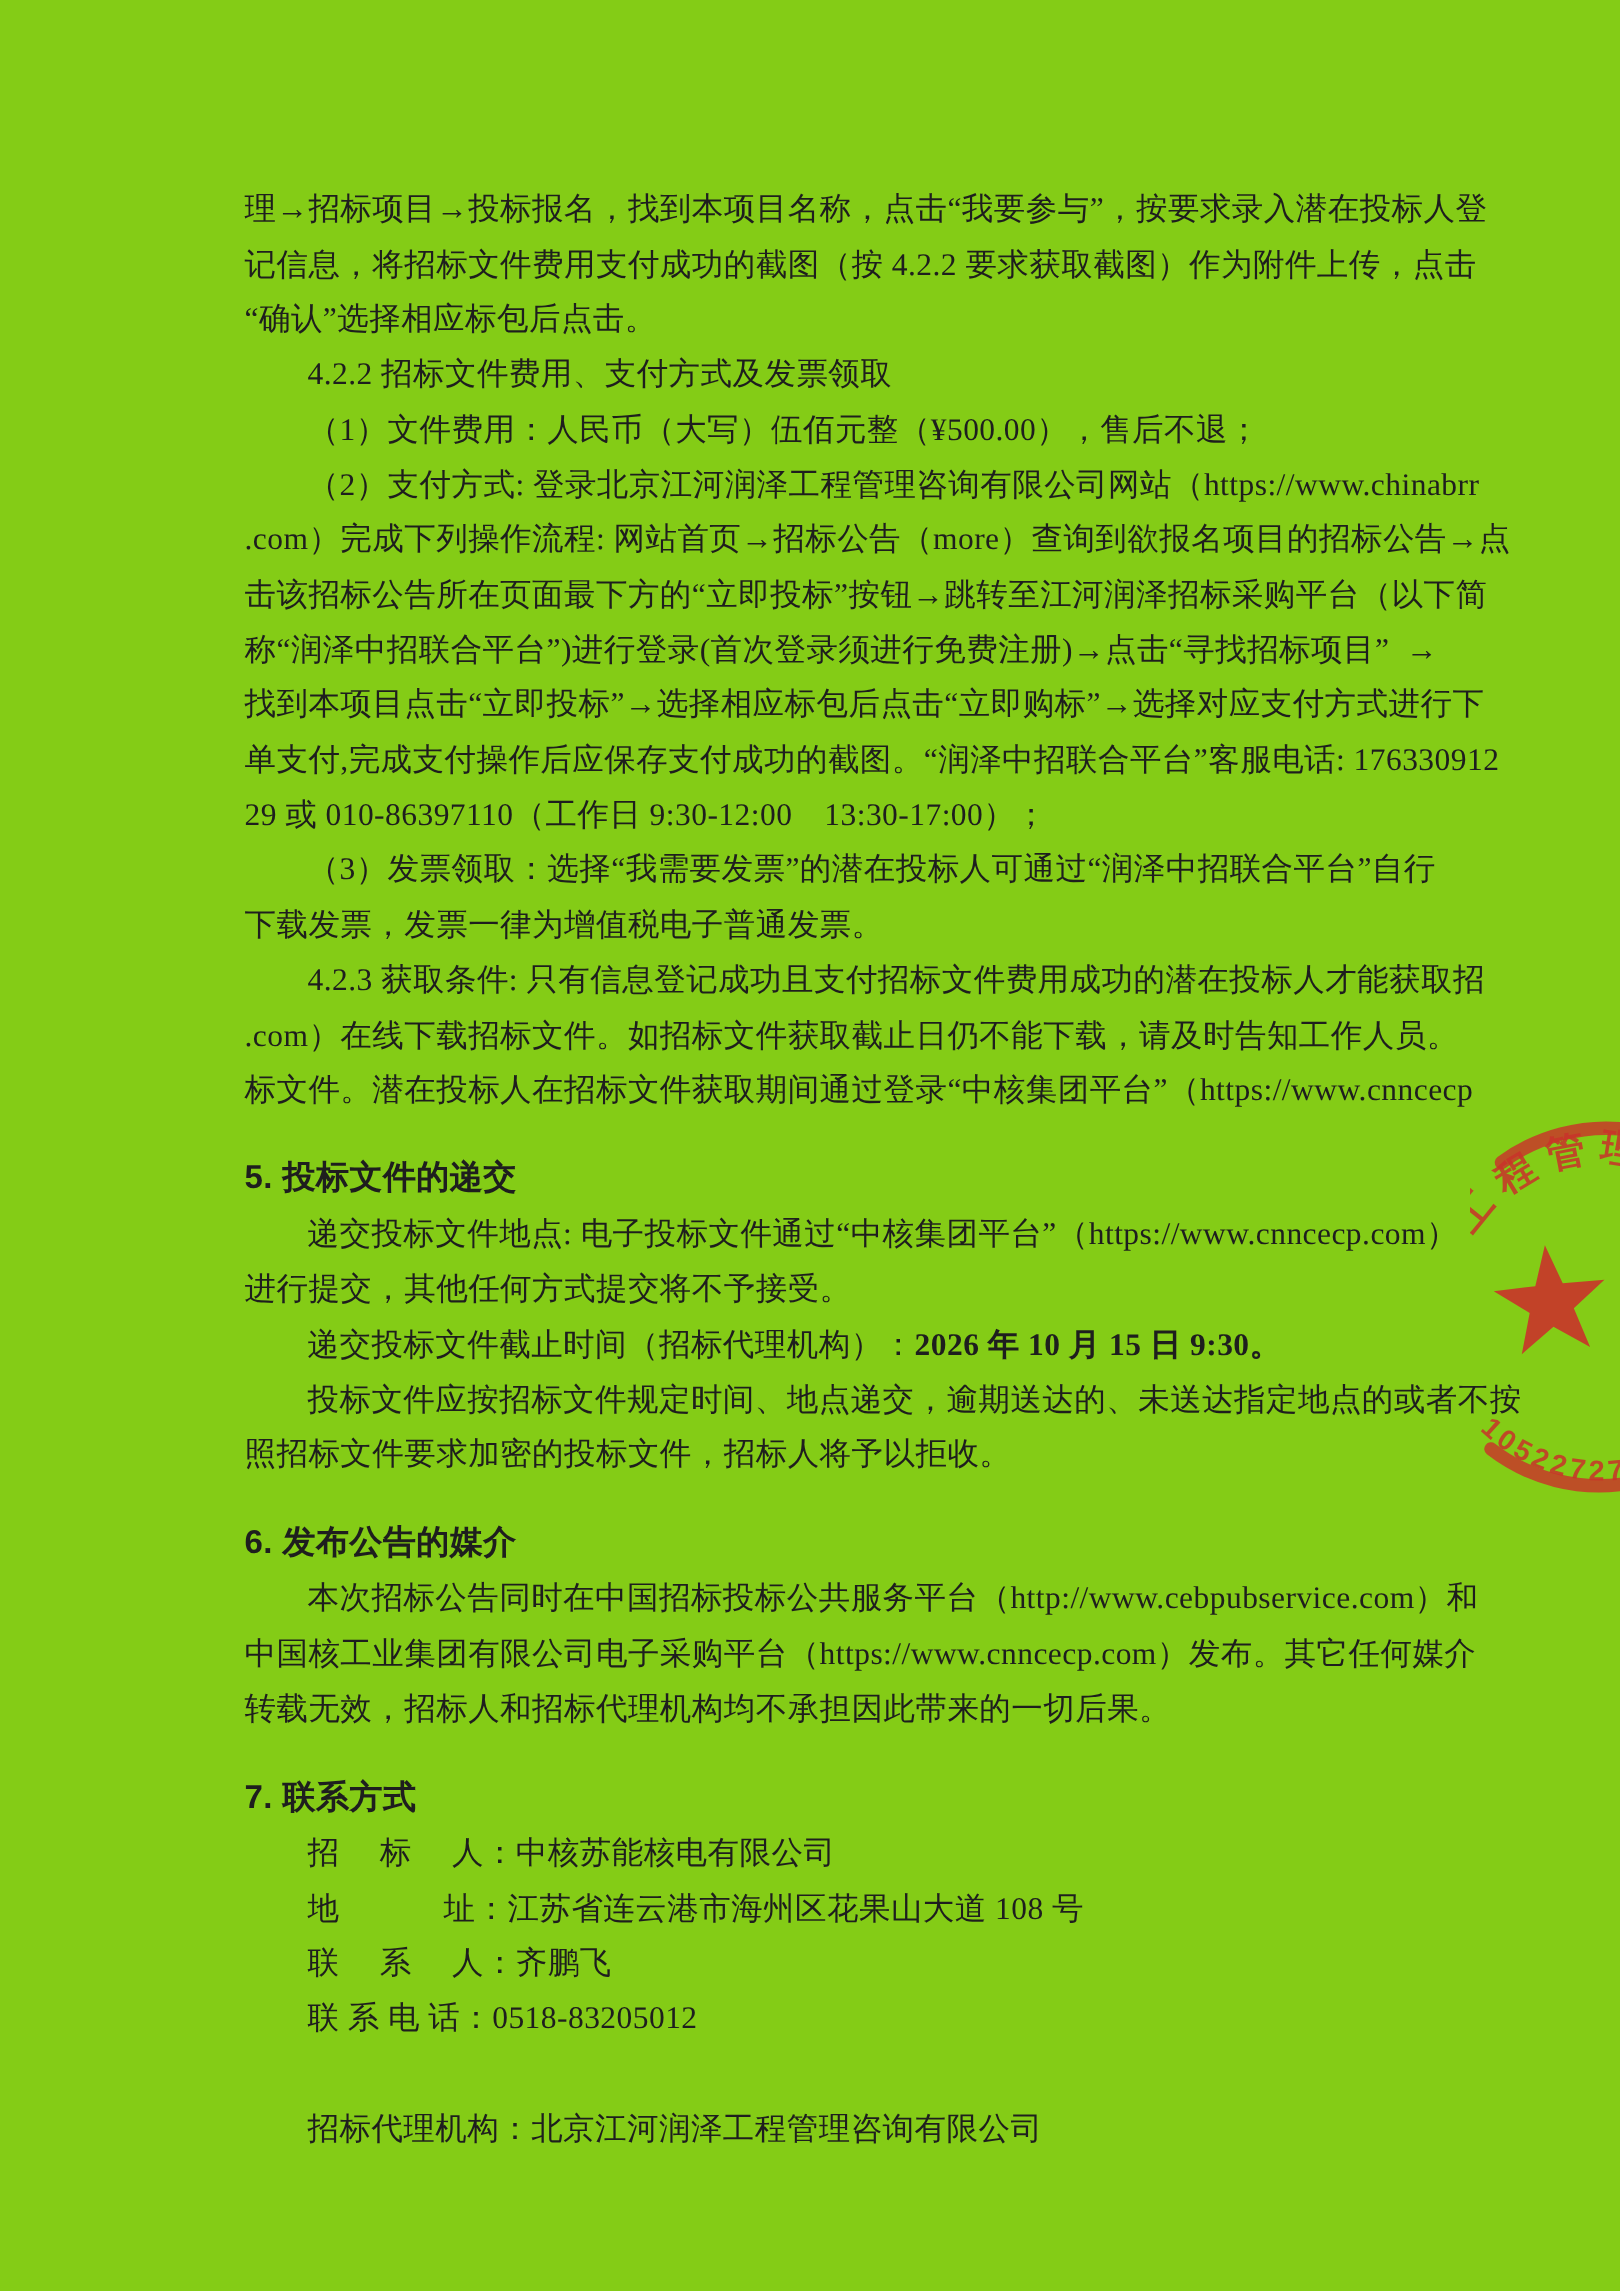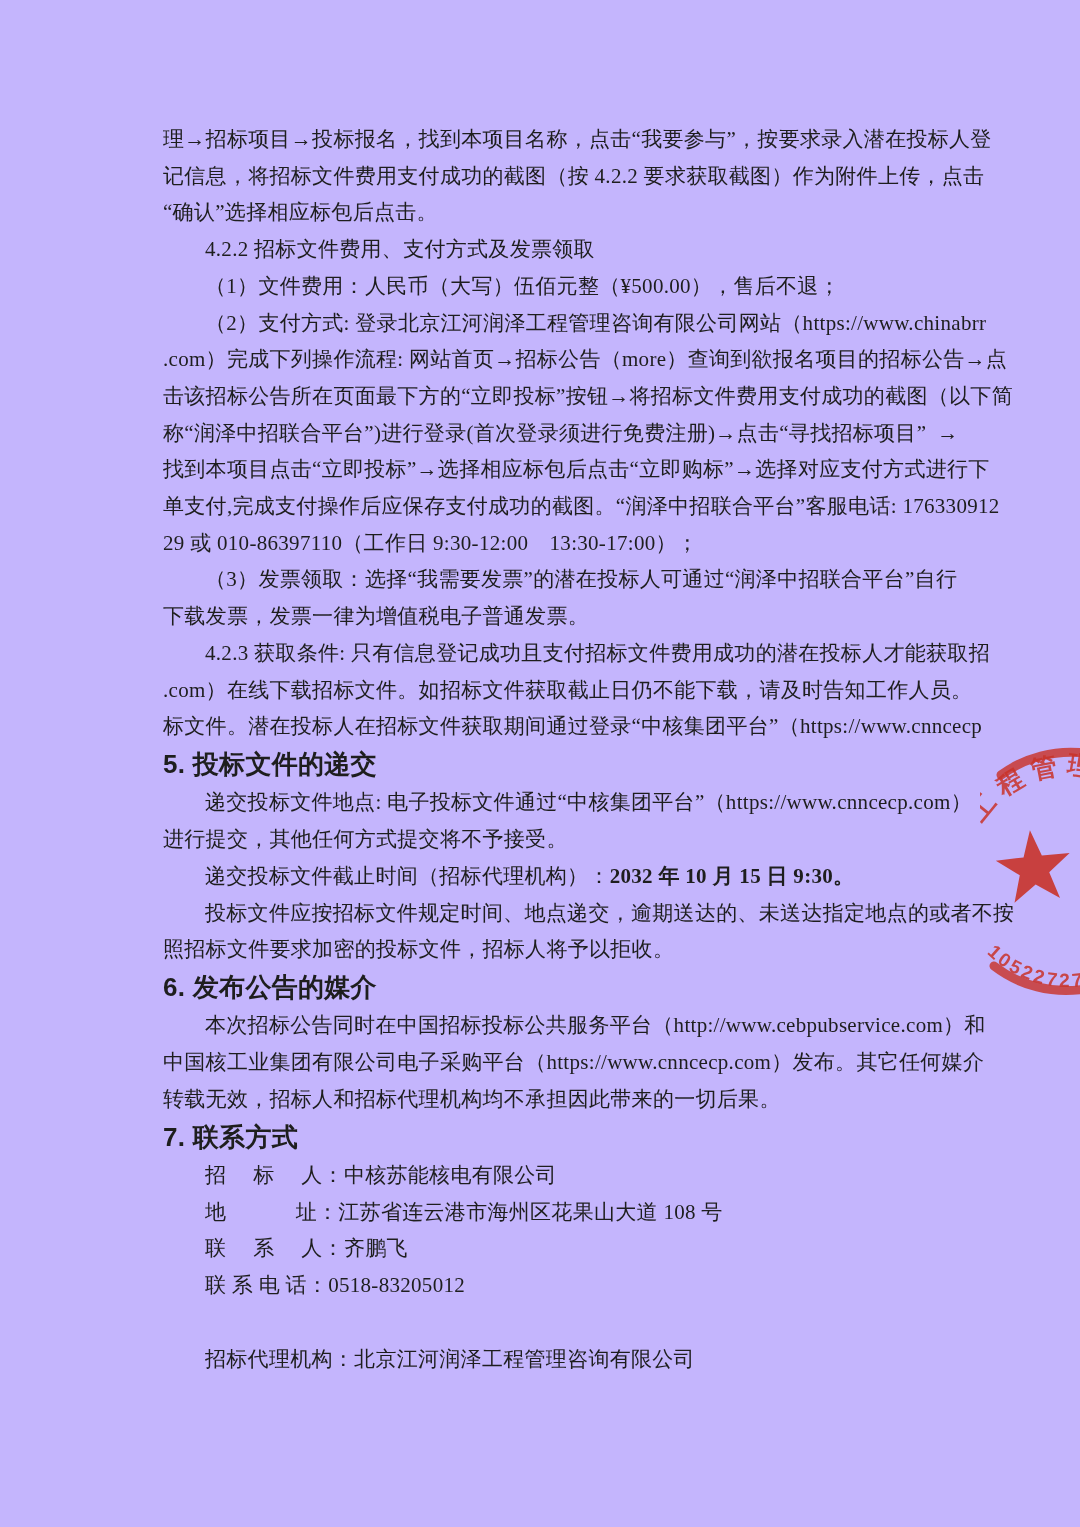--- a/index.html
+++ b/index.html
@@ -1,38 +1,39 @@
 <!DOCTYPE html>
 <html><head>
 <meta charset="utf-8">
 <style>
   html,body { margin:0; padding:0; background:#e8e8e8; }
   .page {
     position:relative;
     width:1080px; height:1527px;
-    background:#c4b5fd;
+    background:#84cc16;
     overflow:hidden;
     font-family:"Liberation Serif","DejaVu Serif",serif;
     color:#1e1e1e;
   }
   .content {
     position:absolute; left:163px; top:121px; width:790px;
   }
   .ln {
     font-size:21px;
     line-height:36.7px;
     letter-spacing:0.3px;
     white-space:pre;
   }
   .ind2 { padding-left:42px; }
   .hd {
     font-family:"Liberation Sans","DejaVu Sans",sans-serif;
     font-weight:700;
-    font-size:26px;
+    font-size:22px;
     line-height:39.5px;
+    margin-top:20px;
   }
   .blank { height:37px; }
   .u {
     text-underline-offset:5px;
     text-decoration-thickness:1.5px;
   }
   .b { font-weight:700; }
   .stamp {
     position:absolute;
     left:980px; top:735px;
@@ -46,34 +47,34 @@
 <div class="page">
 
   <div class="content" id="doc">
       <div class="ln"><span class="">理→招标项目→投标报名，找到本项目名称，点击“我要参与”，按要求录入潜在投标人登</span></div>
       <div class="ln"><span class="">记信息，将招标文件费用支付成功的截图（按 4.2.2 要求获取截图）作为附件上传，点击</span></div>
       <div class="ln"><span class="">“确认”选择相应标包后点击。</span></div>
       <div class="ln ind2"><span class="">4.2.2 招标文件费用、支付方式及发票领取</span></div>
       <div class="ln ind2"><span class="">（1）文件费用：人民币（大写）伍佰元整（¥500.00），售后不退；</span></div>
       <div class="ln ind2"><span class="">（2）支付方式: 登录北京江河润泽工程管理咨询有限公司网站（https://www.chinabrr</span></div>
       <div class="ln"><span class="">.com）完成下列操作流程: 网站首页→招标公告（more）查询到欲报名项目的招标公告→点</span></div>
-      <div class="ln"><span class="">击该招标公告所在页面最下方的“立即投标”按钮→将招标文件费用支付成功的截图（以下简</span></div>
+      <div class="ln"><span class="">击该招标公告所在页面最下方的“立即投标”按钮→跳转至江河润泽招标采购平台（以下简</span></div>
       <div class="ln"><span class="">称“润泽中招联合平台”)进行登录(首次登录须进行免费注册)→点击“寻找招标项目”  →</span></div>
       <div class="ln"><span class="">找到本项目点击“立即投标”→选择相应标包后点击“立即购标”→选择对应支付方式进行下</span></div>
       <div class="ln"><span class="">单支付,完成支付操作后应保存支付成功的截图。“润泽中招联合平台”客服电话: 176330912</span></div>
       <div class="ln"><span class="">29 或 010-86397110（工作日 9:30-12:00　13:30-17:00）；</span></div>
       <div class="ln ind2"><span class="">（3）发票领取：选择“我需要发票”的潜在投标人可通过“润泽中招联合平台”自行</span></div>
       <div class="ln"><span class="">下载发票，发票一律为增值税电子普通发票。</span></div>
       <div class="ln ind2"><span class="">4.2.3 获取条件: 只有信息登记成功且支付招标文件费用成功的潜在投标人才能获取招</span></div>
       <div class="ln"><span class="">.com）在线下载招标文件。如招标文件获取截止日仍不能下载，请及时告知工作人员。</span></div>
       <div class="ln"><span class="">标文件。潜在投标人在招标文件获取期间通过登录“中核集团平台”（https://www.cnncecp</span></div>
       <div class="ln hd"><span class="">5. 投标文件的递交</span></div>
       <div class="ln ind2"><span class="">递交投标文件地点: </span><span class="u ">电子投标文件通过“中核集团平台”（https://www.cnncecp.com） </span></div>
       <div class="ln"><span class="u ">进行提交，其他任何方式提交将不予接受。 </span></div>
-      <div class="ln ind2"><span class="">递交投标文件截止时间（招标代理机构）：</span><span class="u b">2032</span><span class="b"> 年 </span><span class="u b">10</span><span class="b"> 月 </span><span class="u b">15</span><span class="b"> 日 </span><span class="u b">9:30。 </span></div>
+      <div class="ln ind2"><span class="">递交投标文件截止时间（招标代理机构）：</span><span class="u b">2026</span><span class="b"> 年 </span><span class="u b">10</span><span class="b"> 月 </span><span class="u b">15</span><span class="b"> 日 </span><span class="u b">9:30。 </span></div>
       <div class="ln ind2"><span class="">投标文件应按招标文件规定时间、地点递交，逾期送达的、未送达指定地点的或者不按</span></div>
       <div class="ln"><span class="">照招标文件要求加密的投标文件，招标人将予以拒收。</span></div>
       <div class="ln hd"><span class="">6. 发布公告的媒介</span></div>
       <div class="ln ind2"><span class="">本次招标公告同时在中国招标投标公共服务平台（http://www.cebpubservice.com）和</span></div>
       <div class="ln"><span class="">中国核工业集团有限公司电子采购平台（https://www.cnncecp.com）发布。其它任何媒介</span></div>
       <div class="ln"><span class="">转载无效，招标人和招标代理机构均不承担因此带来的一切后果。</span></div>
       <div class="ln hd"><span class="">7. 联系方式</span></div>
       <div class="ln ind2"><span class="">招　 标 　人：中核苏能核电有限公司</span></div>
       <div class="ln ind2"><span class="">地　　 　址：江苏省连云港市海州区花果山大道 108 号</span></div>
       <div class="ln ind2"><span class="">联　 系 　人：齐鹏飞</span></div>

